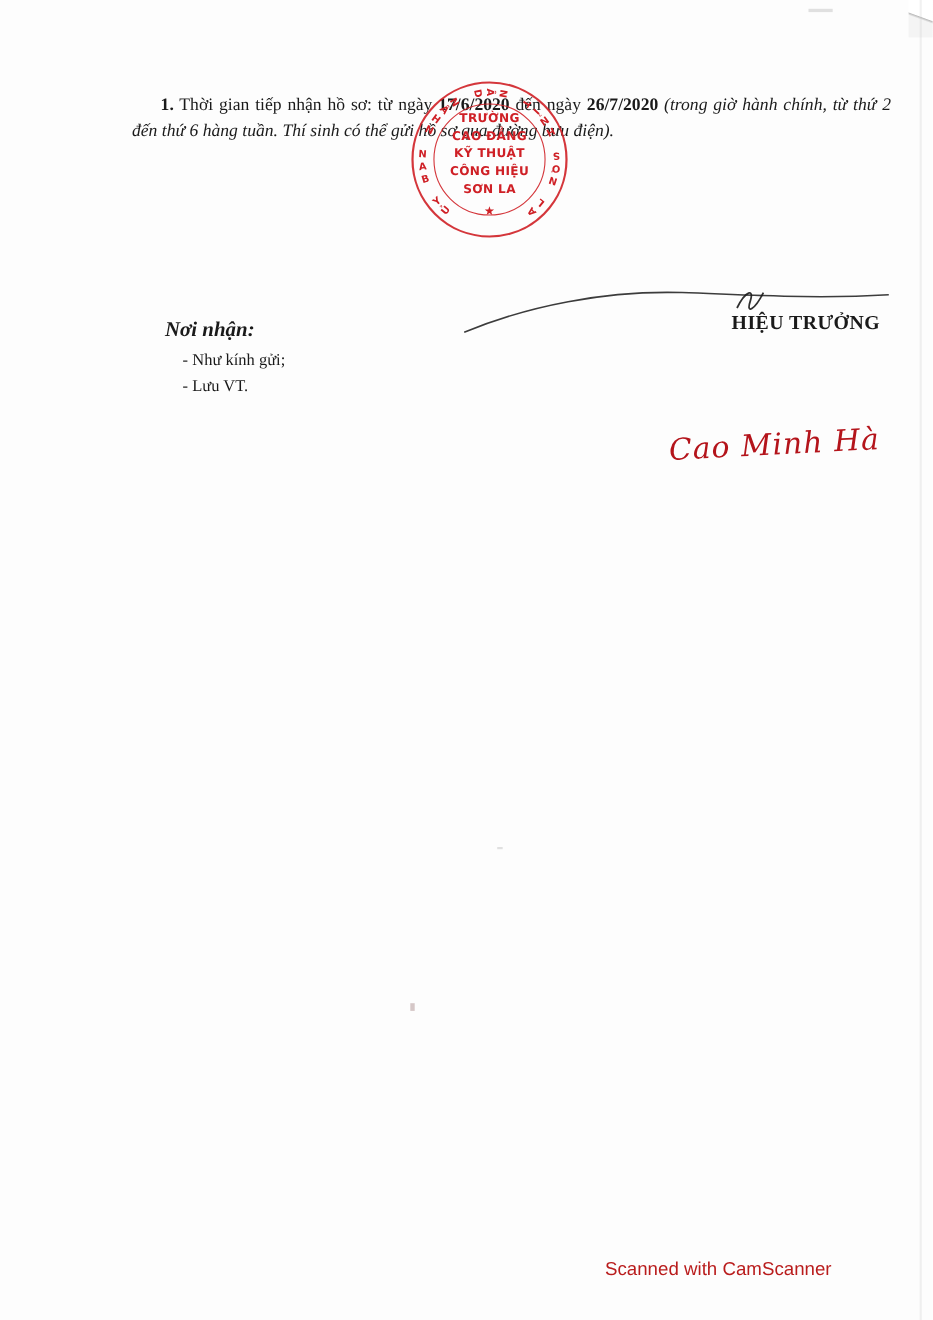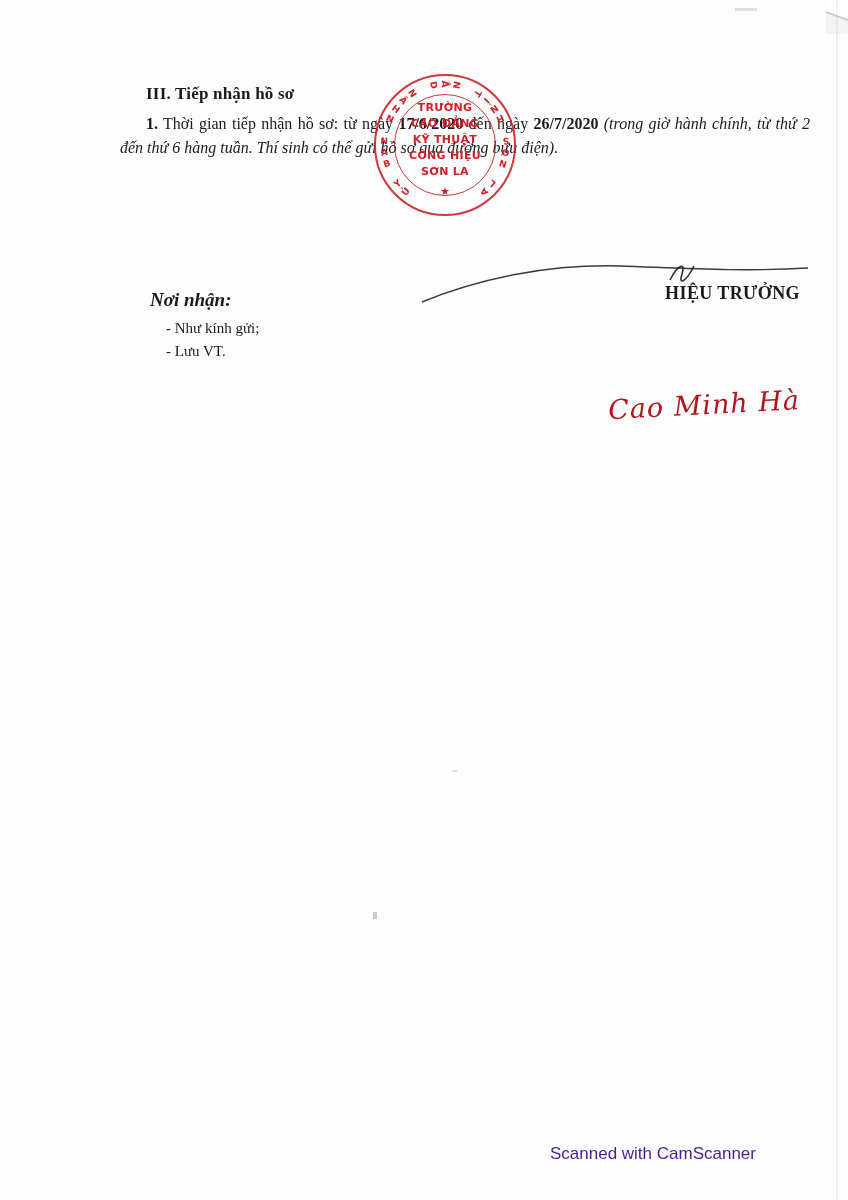--- a/index.html
+++ b/index.html
@@ -181,37 +181,36 @@
     height: 60px;
     pointer-events: none;
   }
 
   .footer {
     position: absolute;
     right: 92px;
     bottom: 36px;
     font-family: "Liberation Sans", sans-serif;
     font-size: 17px;
-    color: #4c1d95;
+    color: #b91c1c;
   }
 </style>
 </head>
 <body>
 
 <div class="page">
 
   <div class="corner-fold"></div>
   <div class="scan-mark" style="left:735px;top:8px;width:22px;height:3px;"></div>
   <div class="scan-mark" style="left:452px;top:770px;width:5px;height:2px;"></div>
   <div class="scan-mark" style="left:373px;top:912px;width:4px;height:7px;background:#b59a9a;"></div>
   <div class="scan-mark" style="left:836px;top:0;width:2px;height:1200px;opacity:.25;"></div>
 
   <div class="content">
 
-    <h3 class="heading">III. Tiếp nhận hồ sơ</h3>
 
     <p class="para">
       <span class="b">1.</span>
       <span>Thời gian tiếp nhận hồ sơ: từ ngày </span><span class="b">17/6/2020</span><span> đến ngày </span><span class="b">26/7/2020</span><span class="i"> (trong giờ hành chính, từ thứ 2 đến thứ 6 hàng tuần. Thí sinh có thể gửi hồ sơ qua đường bưu điện).</span>
     </p>
 
     <div class="spacer-sm"></div>
 
   </div>
 

